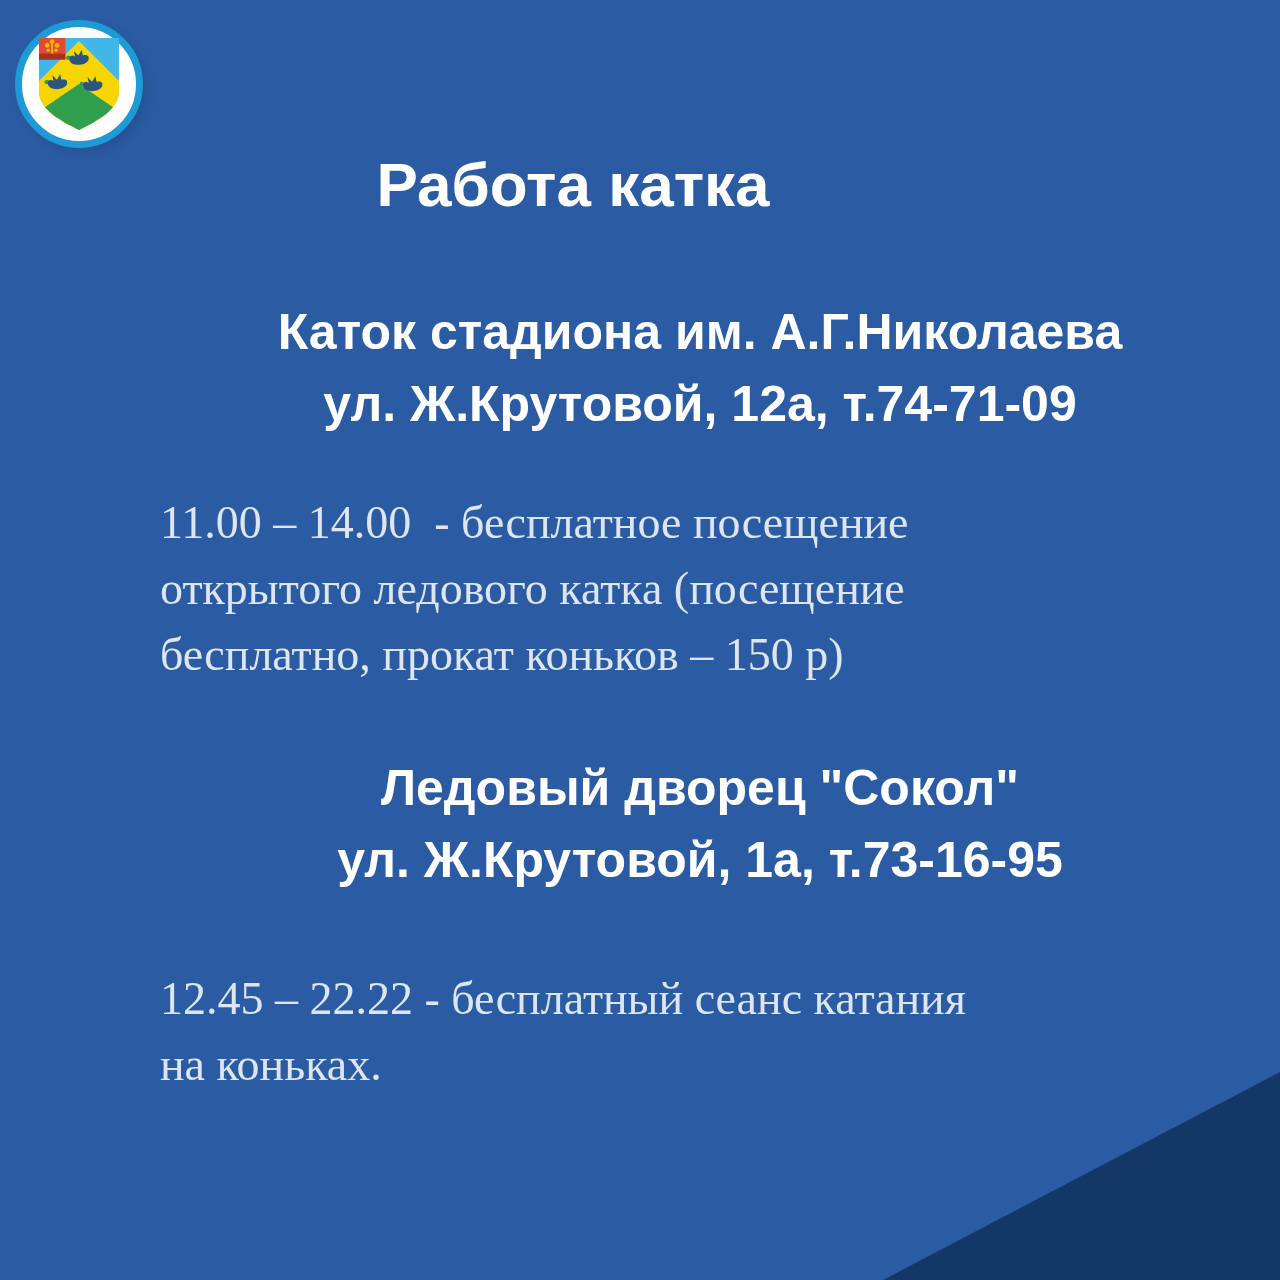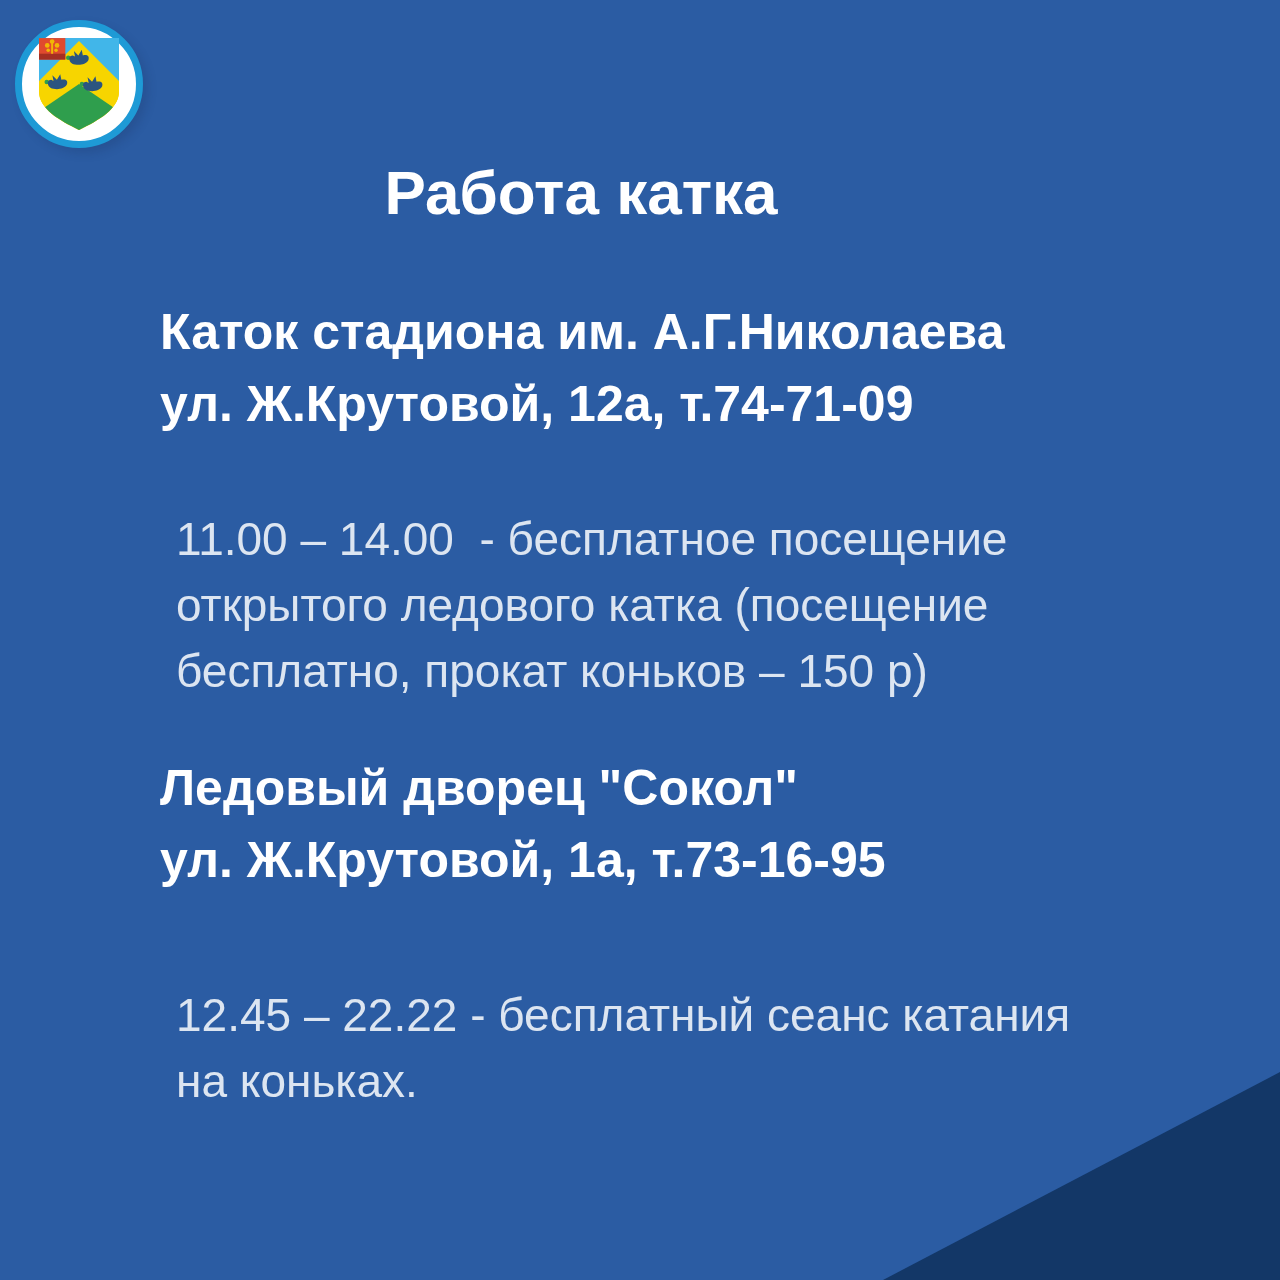--- a/index.html
+++ b/index.html
@@ -41,43 +41,45 @@
     box-sizing:border-box;
     background:#ffffff;
     border:7px solid var(--logo-ring);
     border-radius:50%;
     display:flex;align-items:center;justify-content:center;
     box-shadow:5px 5px 10px rgba(20,40,80,0.18);
   }
   .poster-title{
     position:absolute;left:0;top:150px;
     width:1146px;
-    margin:8px;
+    margin:0;
     text-align:center;
     font-size:62px;line-height:70px;
     font-weight:700;
     color:var(--heading-text);
   }
   .venue-heading{
     position:absolute;left:160px;
     width:1080px;
     margin:0;
     font-size:50px;line-height:72px;
     font-weight:700;
     color:var(--heading-text);
     white-space:pre-line;
+    text-align:center;
   }
   .venue-body{
     position:absolute;left:160px;
     width:1060px;
-    margin:16px;
+    margin:0;
     font-size:46px;line-height:66px;
     font-weight:400;
     color:var(--body-text);
     white-space:pre-wrap;
+    font-family:Liberation Serif, serif;
   }
   .h1{top:296px;}
   .p1{top:490px;}
   .h2{top:752px;}
   .p2{top:966px;}
 </style>
 </head>
 <body>
 
 <div class="poster">

